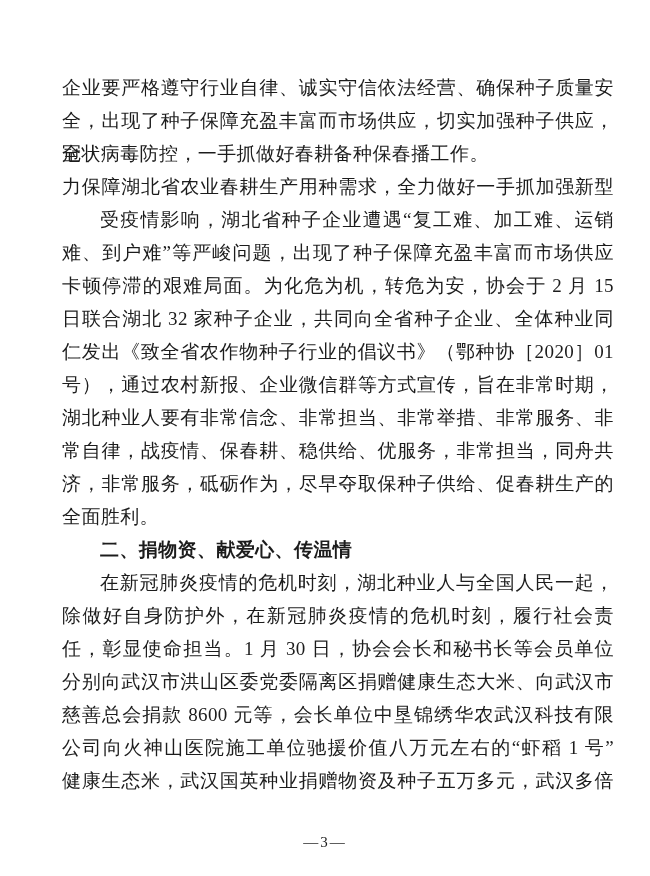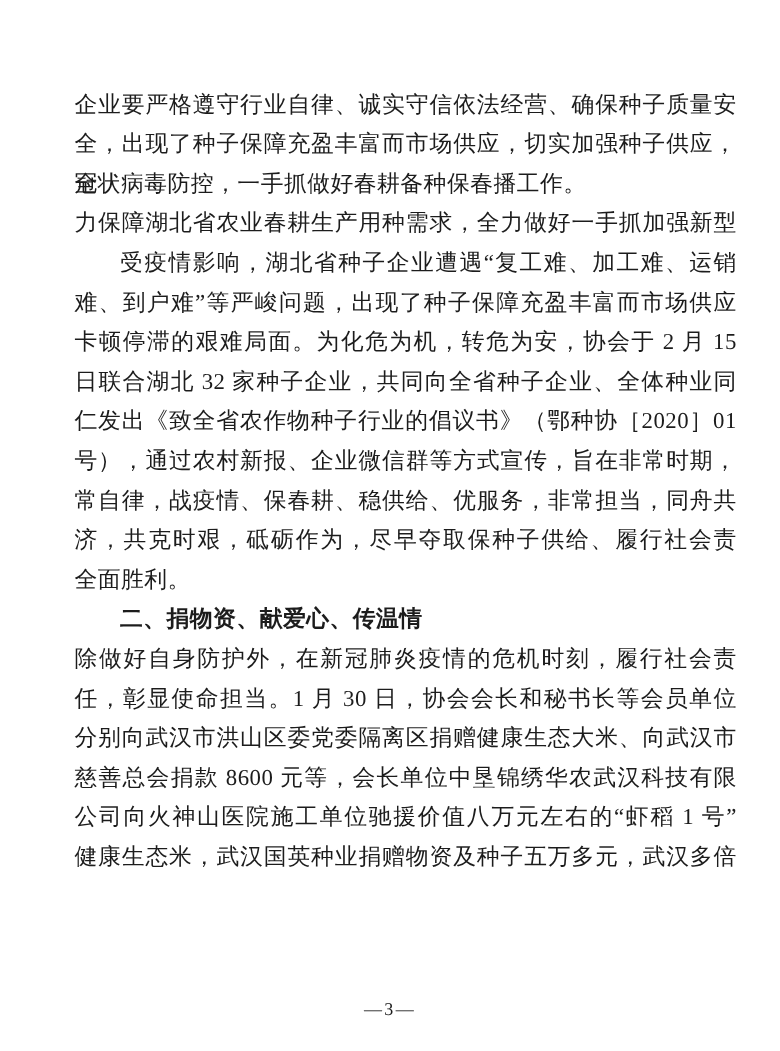--- a/index.html
+++ b/index.html
@@ -67,26 +67,28 @@
     <div class="line fill">全，出现了种子保障充盈丰富而市场供应，切实加强种子供应，全</div>
     <div class="line end">冠状病毒防控，一手抓做好春耕备种保春播工作。</div>
     <div class="line fill">力保障湖北省农业春耕生产用种需求，全力做好一手抓加强新型</div>
 
     <div class="line fill indent">受疫情影响，湖北省种子企业遭遇“复工难、加工难、运销</div>
     <div class="line fill">难、到户难”等严峻问题，出现了种子保障充盈丰富而市场供应</div>
     <div class="line fill">卡顿停滞的艰难局面。为化危为机，转危为安，协会于 2 月 15</div>
     <div class="line fill">日联合湖北 32 家种子企业，共同向全省种子企业、全体种业同</div>
     <div class="line fill">仁发出《致全省农作物种子行业的倡议书》（鄂种协［2020］01</div>
     <div class="line fill">号），通过农村新报、企业微信群等方式宣传，旨在非常时期，</div>
+    <div class="line fill">湖北种业人要有非常信念、非常担当、非常举措、非常服务、非</div>
     <div class="line fill">常自律，战疫情、保春耕、稳供给、优服务，非常担当，同舟共</div>
-    <div class="line fill">济，共克时艰，砥砺作为，尽早夺取保种子供给、履行社会责</div>
+    <div class="line fill">济，非常服务，砥砺作为，尽早夺取保种子供给、促春耕生产的</div>
     <div class="line end">全面胜利。</div>
 
     <div class="line heading indent">二、捐物资、献爱心、传温情</div>
 
+    <div class="line fill indent">在新冠肺炎疫情的危机时刻，湖北种业人与全国人民一起，</div>
     <div class="line fill">除做好自身防护外，在新冠肺炎疫情的危机时刻，履行社会责</div>
     <div class="line fill">任，彰显使命担当。1 月 30 日，协会会长和秘书长等会员单位</div>
     <div class="line fill">分别向武汉市洪山区委党委隔离区捐赠健康生态大米、向武汉市</div>
     <div class="line fill">慈善总会捐款 8600 元等，会长单位中垦锦绣华农武汉科技有限</div>
     <div class="line fill">公司向火神山医院施工单位驰援价值八万元左右的“虾稻 1 号”</div>
     <div class="line fill">健康生态米，武汉国英种业捐赠物资及种子五万多元，武汉多倍</div>
 
   </div>
 
   <div class="page-footer">—3—</div>

